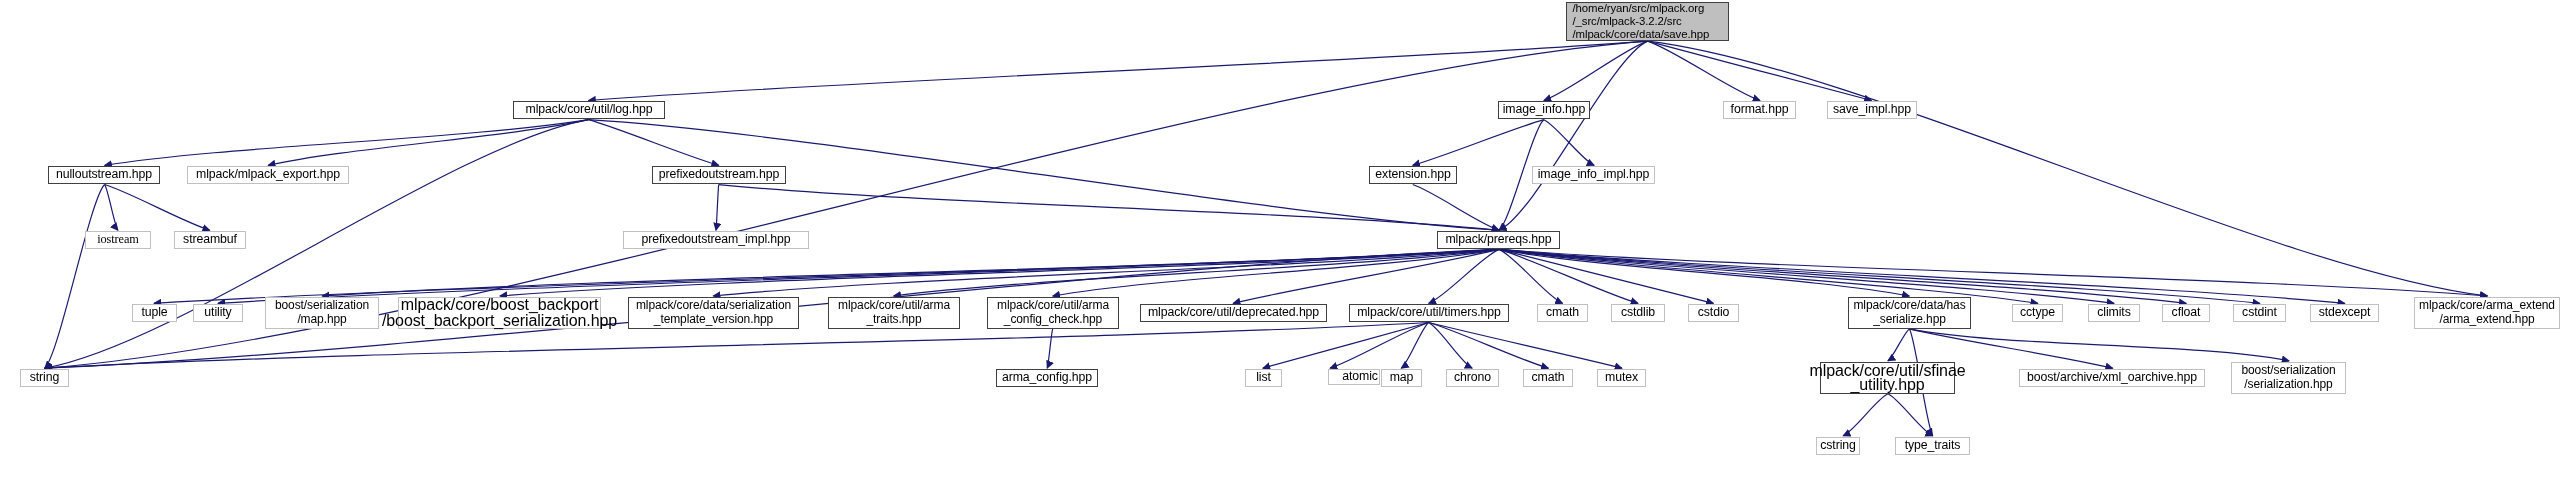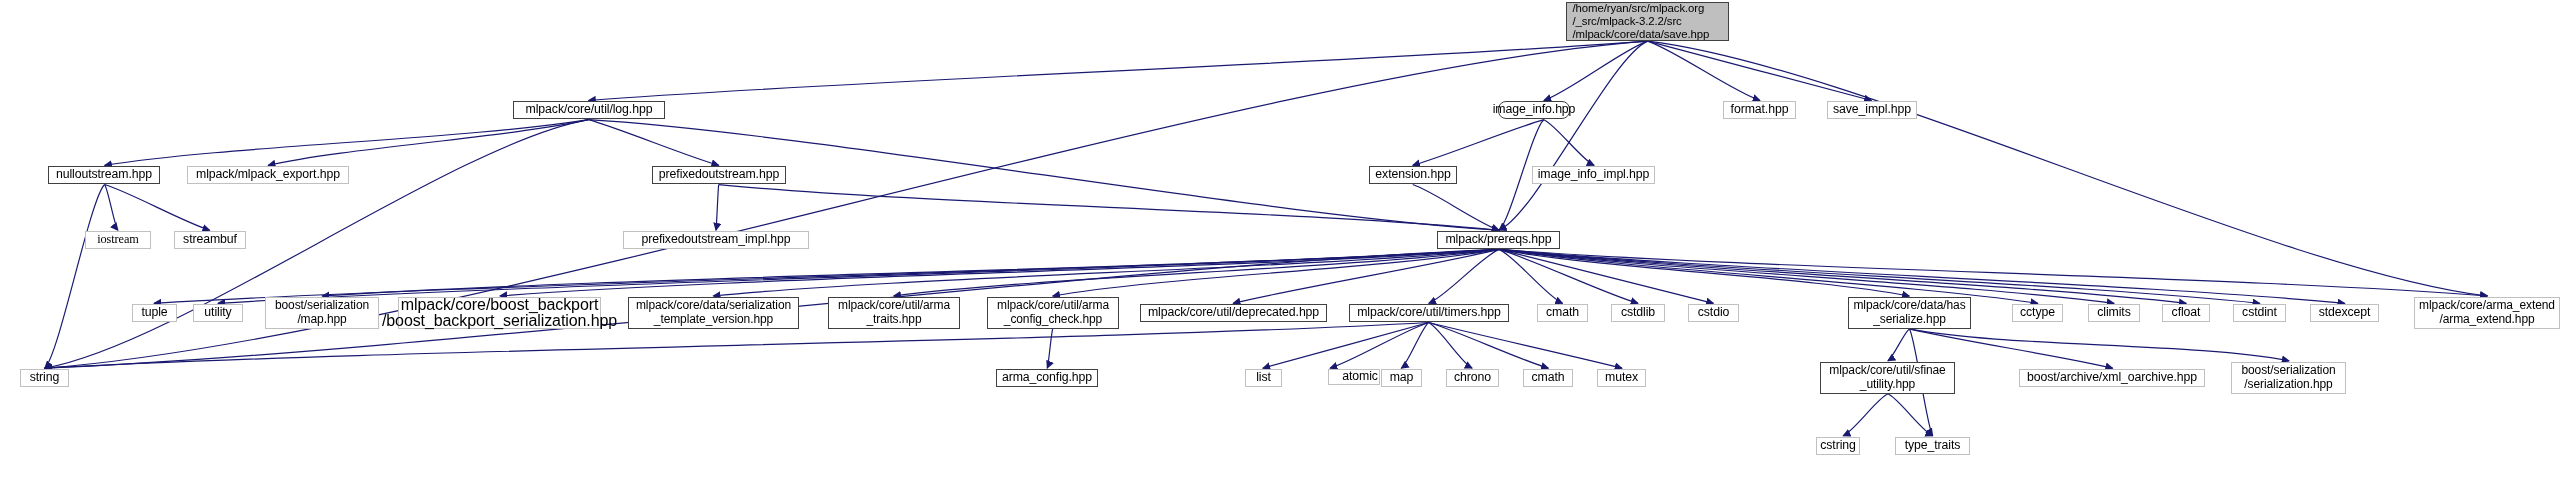--- a/index.html
+++ b/index.html
@@ -116,21 +116,21 @@
         <path d="M2089.5,360 C2095.875,369.176625 2108.625,467.823375 2115,477" marker-end="url(#ah)"></path>
         <path d="M2066,431 C2053.75,436.655 2029.25,471.345 2017,477" marker-end="url(#ah)"></path>
         <path d="M2066,431 C2078.25,436.655 2102.75,471.345 2115,477" marker-end="url(#ah)"></path>
       </g>
   </svg>
   <div id="node-layer">
       <div class="node root" style="left: 1566px; top: 1.8px; width: 163px; height: 39px; font-size: 11.4px; line-height: 12.8px;"><span>/home/ryan/src/mlpack.org
 /_src/mlpack-3.2.2/src
 /mlpack/core/data/save.hpp</span></div>
       <div class="node dark" style="left: 513px; top: 101px; width: 152px; height: 18.3px;"><span>mlpack/core/util/log.hpp</span></div>
-      <div class="node dark" style="left: 1498px; top: 101px; width: 72px; height: 18.3px; border-radius: 8px;"><span>image_info.hpp</span></div>
+      <div class="node dark" style="left: 1498px; top: 101px; width: 92px; height: 18.3px;"><span>image_info.hpp</span></div>
       <div class="node light" style="left: 1723px; top: 101px; width: 73px; height: 18.3px;"><span>format.hpp</span></div>
       <div class="node light" style="left: 1827px; top: 101px; width: 90px; height: 18.3px;"><span>save_impl.hpp</span></div>
       <div class="node dark" style="left: 48px; top: 166px; width: 112px; height: 18.3px;"><span>nulloutstream.hpp</span></div>
       <div class="node light" style="left: 187px; top: 166px; width: 162px; height: 18.3px;"><span>mlpack/mlpack_export.hpp</span></div>
       <div class="node dark" style="left: 652px; top: 166px; width: 134px; height: 18.3px;"><span>prefixedoutstream.hpp</span></div>
       <div class="node dark" style="left: 1369px; top: 166px; width: 88px; height: 18.3px;"><span>extension.hpp</span></div>
       <div class="node light" style="left: 1532px; top: 166px; width: 123px; height: 18.3px;"><span>image_info_impl.hpp</span></div>
       <div class="node light" style="left: 85px; top: 231px; width: 66px; height: 18.3px; font-family: Liberation Serif, serif;"><span>iostream</span></div>
       <div class="node light" style="left: 174px; top: 231px; width: 72px; height: 18.3px;"><span>streambuf</span></div>
       <div class="node light" style="left: 623px; top: 231px; width: 186px; height: 18.3px;"><span>prefixedoutstream_impl.hpp</span></div>
@@ -162,21 +162,21 @@
       <div class="node light" style="left: 2414px; top: 297px; width: 146px; height: 32px; font-size: 12px; line-height: 13.7px;"><span>mlpack/core/arma_extend
 /arma_extend.hpp</span></div>
       <div class="node light" style="left: 20px; top: 369px; width: 49px; height: 18.3px;"><span>string</span></div>
       <div class="node dark" style="left: 996px; top: 369px; width: 102px; height: 18.3px;"><span>arma_config.hpp</span></div>
       <div class="node light" style="left: 1245px; top: 369px; width: 37px; height: 18.3px;"><span>list</span></div>
       <div class="node light" style="left: 1328px; top: 369px; width: 52px; height: 16px; padding-left: 12px;"><span>atomic</span></div>
       <div class="node light" style="left: 1381px; top: 369px; width: 41px; height: 18.3px;"><span>map</span></div>
       <div class="node light" style="left: 1446px; top: 369px; width: 53px; height: 18.3px;"><span>chrono</span></div>
       <div class="node light" style="left: 1523px; top: 369px; width: 50px; height: 18.3px;"><span>cmath</span></div>
       <div class="node light" style="left: 1597px; top: 369px; width: 49px; height: 18.3px;"><span>mutex</span></div>
-      <div class="node dark" style="left: 1820px; top: 362px; width: 135px; height: 32px; font-size: 12px; line-height: 13.7px;"><span>mlpack/core/util/sfinae
+      <div class="node dark" style="left: 1820px; top: 362px; width: 135px; height: 32px; font-size: 16px; line-height: 13.7px;"><span>mlpack/core/util/sfinae
 _utility.hpp</span></div>
       <div class="node light" style="left: 2019px; top: 369px; width: 186px; height: 18.3px;"><span>boost/archive/xml_oarchive.hpp</span></div>
       <div class="node light" style="left: 2231px; top: 362px; width: 115px; height: 32px; font-size: 12px; line-height: 13.7px;"><span>boost/serialization
 /serialization.hpp</span></div>
       <div class="node light" style="left: 1816px; top: 437px; width: 44px; height: 18.3px;"><span>cstring</span></div>
       <div class="node light" style="left: 1895px; top: 437px; width: 75px; height: 18.3px;"><span>type_traits</span></div>
     </div>
 </div>
 
 

